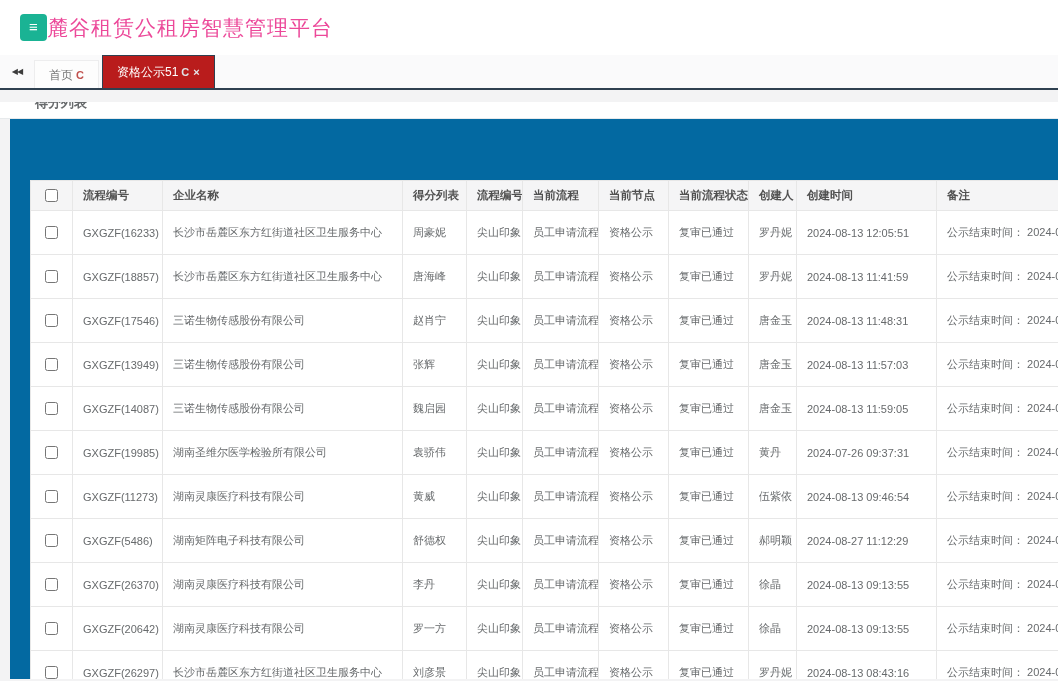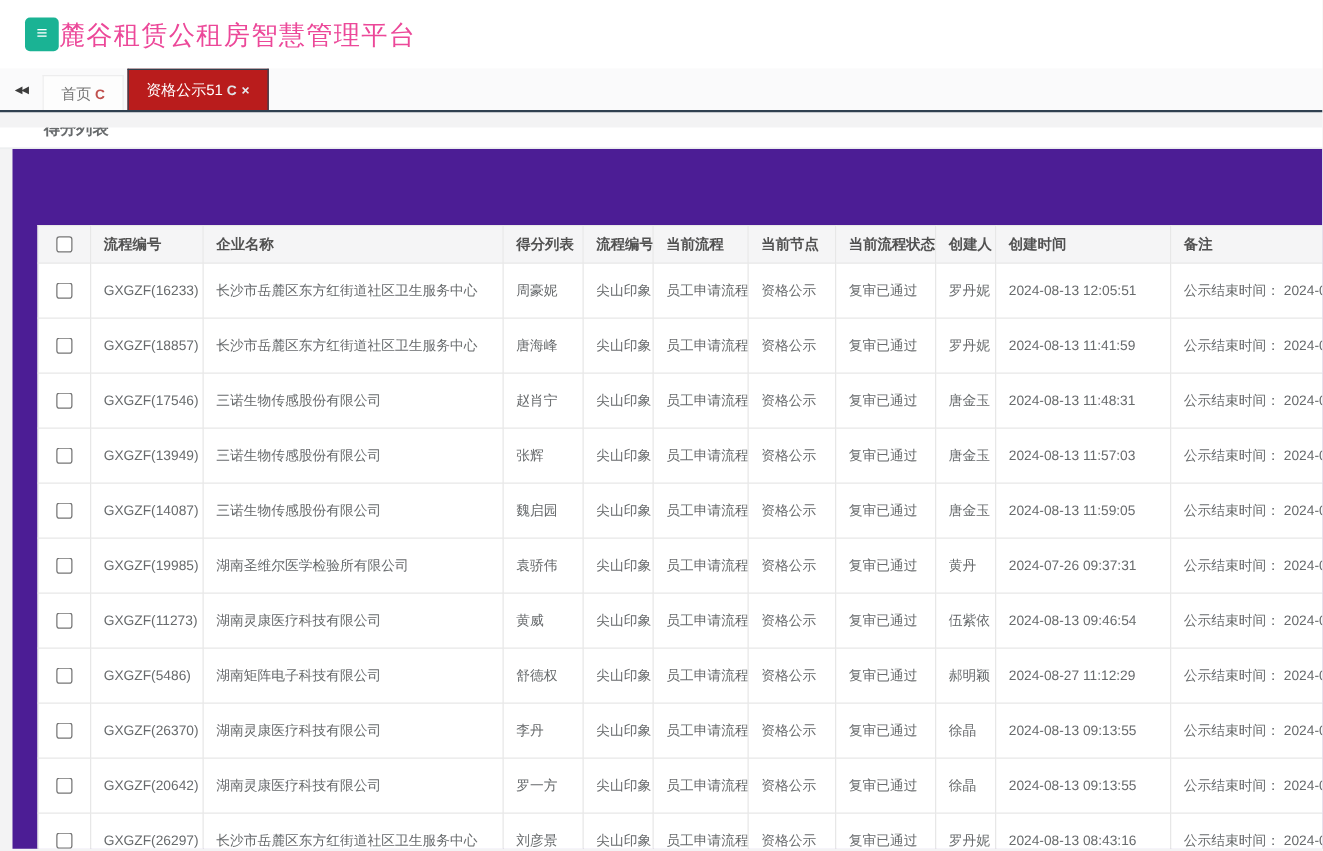--- a/index.html
+++ b/index.html
@@ -25,21 +25,21 @@
   .tab .refresh { margin-left:3px; font-weight:bold; font-size:11px; color:#c0504d; }
   .tab.active { height:33px; line-height:33px; background:#b91c1c; color:#fff; border-color:#2f4050; }
   .tab.active .refresh { color:#dfe4e8; }
   .tab.active .close { margin-left:4px; color:#e6eaee; font-size:11px; font-weight:bold; }
 
   
   .content { flex:1 1 auto; background:#f3f3f4; overflow:hidden; }
   .panel-heading { height:17px; background:#fff; border-bottom:1px solid #e7eaec;
     overflow:hidden; position:relative;margin-top:12px; }
   .panel-heading span { position:absolute; top:-8px; left:35px; font-size:13px; font-weight:bold; color:#676a6c; }
-  .panel-body { background:#4c1d95; margin-left:10px; height:560px; padding:61px 0 0 20px; overflow:hidden; }
+  .panel-body { background:#0369a1; margin-left:10px; height:560px; padding:61px 0 0 20px; overflow:hidden; }
 
   
   table { border-collapse:collapse; table-layout:fixed; width:1206px; background:#fff; }
   th, td { border:1px solid #e7e7e7; font-size:11px; color:#676a6c; text-align:left;
     padding:0 10px; white-space:nowrap; overflow:hidden; }
   thead th { height:30px; background:#f5f5f6; color:#515151; font-weight:bold; font-size:11.5px; }
   tbody td { height:44px; background:#fff; }
   col.c-cb  { width:42px; }  col.c-id  { width:90px; }  col.c-com { width:240px; }
   col.c-app { width:64px; }  col.c-xq  { width:56px; }  col.c-flow{ width:76px; }
   col.c-node{ width:70px; }  col.c-stat{ width:80px; }  col.c-crt { width:48px; }

